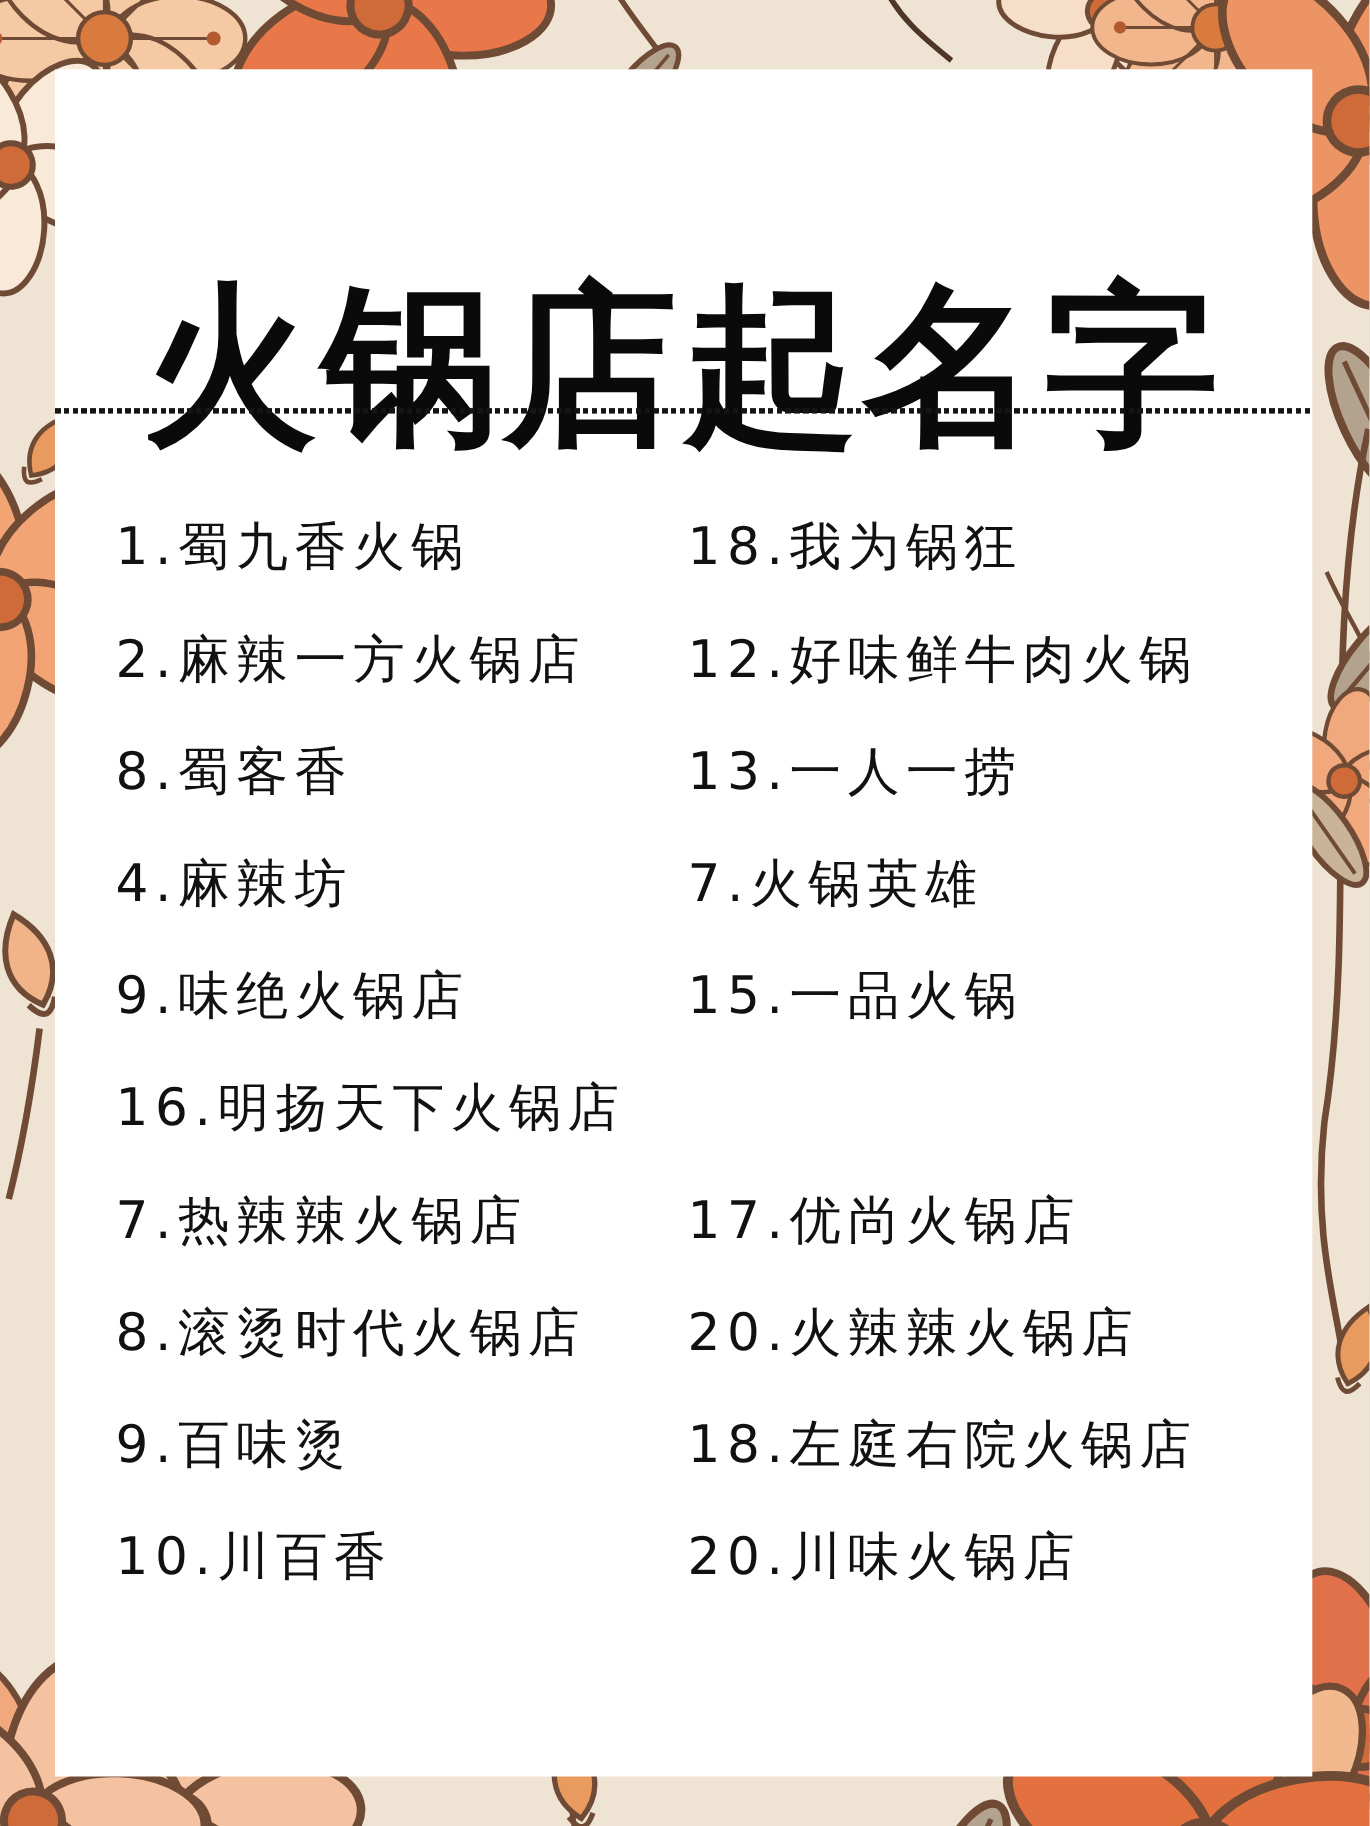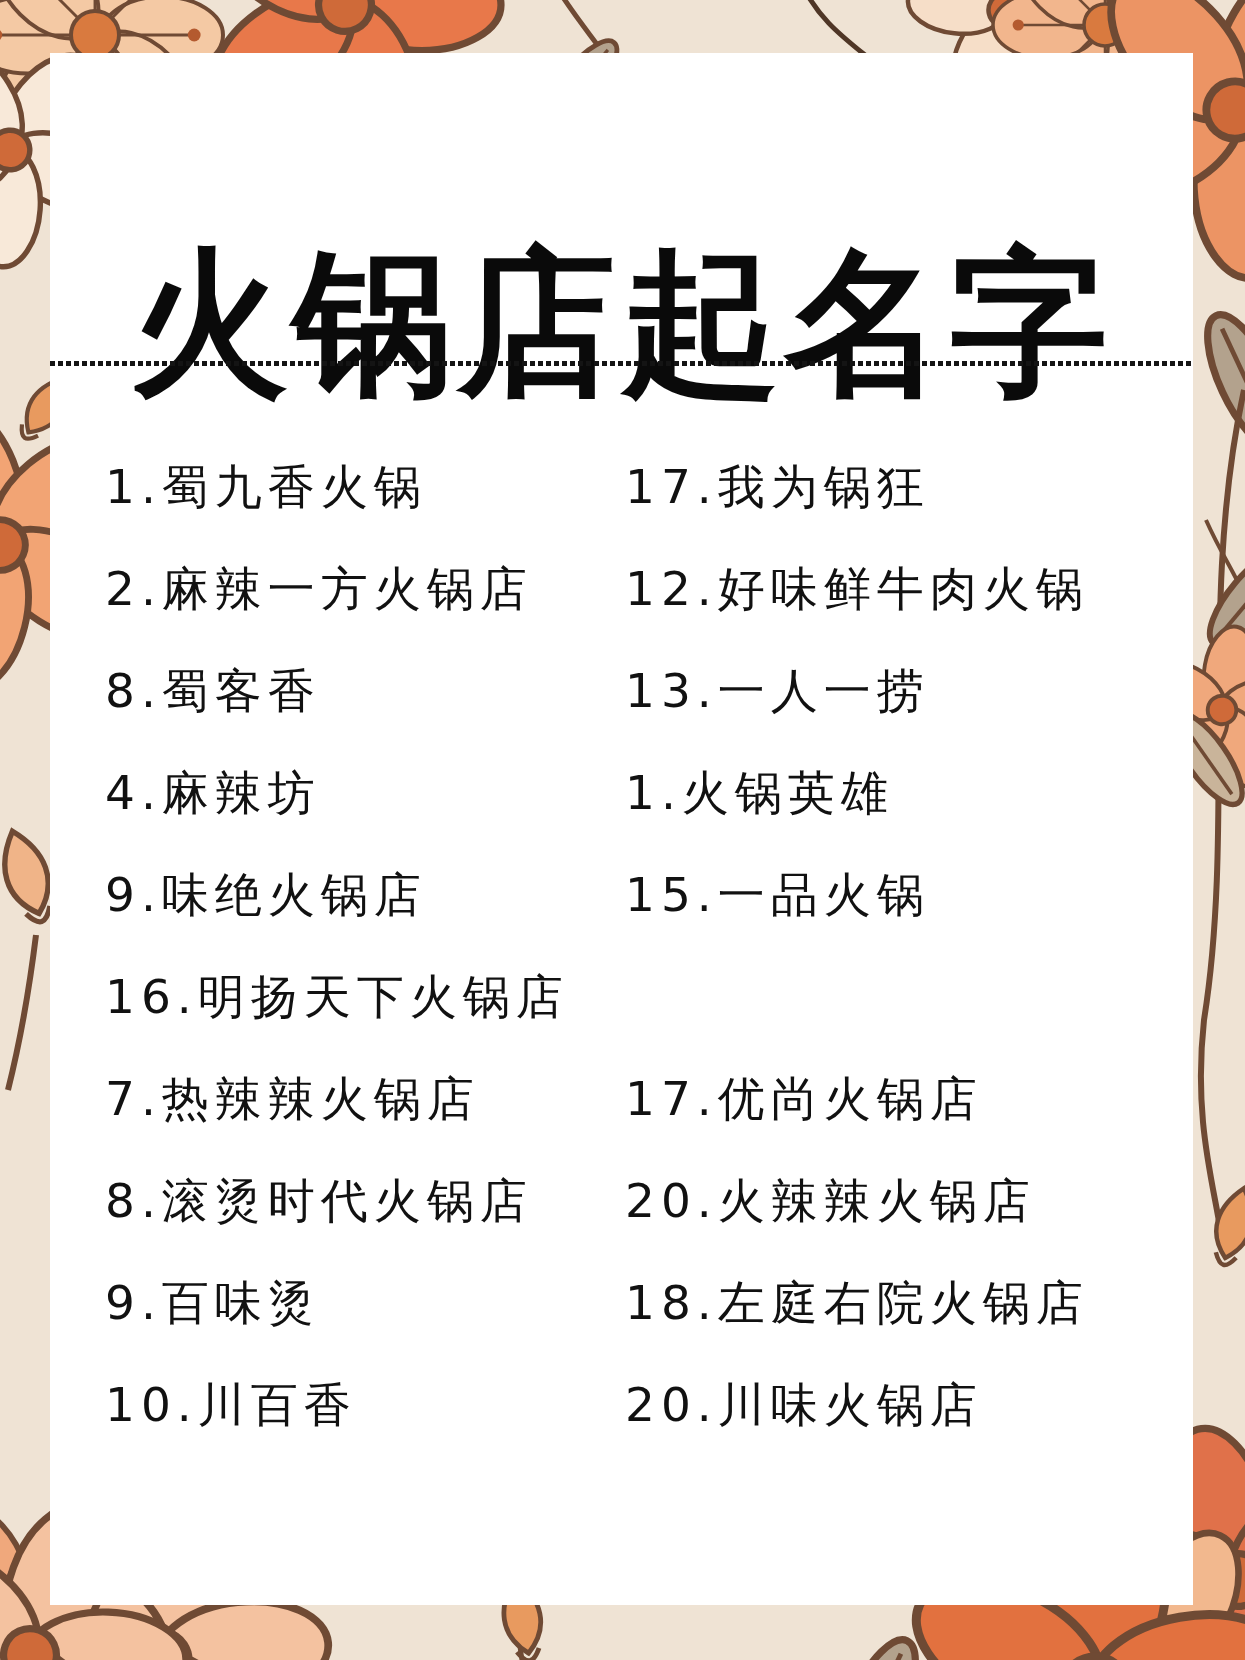--- a/index.html
+++ b/index.html
@@ -6,21 +6,21 @@
   #poster{
     position:relative;
     width:1245px;height:1660px;
     overflow:hidden;
     background:#efe3d4;
     font-family:"DejaVu Sans","Liberation Sans",sans-serif;
   }
   #floral{position:absolute;inset:0;}
   #card{
     position:absolute;
-    left:50px;top:53px;
+    left:50px;top:63px;
     width:1143px;height:1552px;
     background:#ffffff;
   }
   #title{
     position:absolute;
     top:85px;left:0;right:0;
     text-align:center;
     font-size:158px;
     line-height:1.0;
     font-weight:900;
@@ -142,33 +142,33 @@
 
   <div id="card">
 
     <h1 id="title">火锅店起名字</h1>
 
     <div id="divider"></div>
 
     <div id="name-list">
       <div class="row">
         <span class="cell-left">1.蜀九香火锅</span>
-        <span class="cell-right">17.我为锅狂</span>
+        <span class="cell-right">18.我为锅狂</span>
       </div>
       <div class="row">
         <span class="cell-left">2.麻辣一方火锅店</span>
         <span class="cell-right">12.好味鲜牛肉火锅</span>
       </div>
       <div class="row">
         <span class="cell-left">8.蜀客香</span>
         <span class="cell-right">13.一人一捞</span>
       </div>
       <div class="row">
         <span class="cell-left">4.麻辣坊</span>
-        <span class="cell-right">1.火锅英雄</span>
+        <span class="cell-right">7.火锅英雄</span>
       </div>
       <div class="row">
         <span class="cell-left">9.味绝火锅店</span>
         <span class="cell-right">15.一品火锅</span>
       </div>
       <div class="row">
         <span class="cell-right">16.明扬天下火锅店</span>
       </div>
       <div class="row">
         <span class="cell-left">7.热辣辣火锅店</span>

